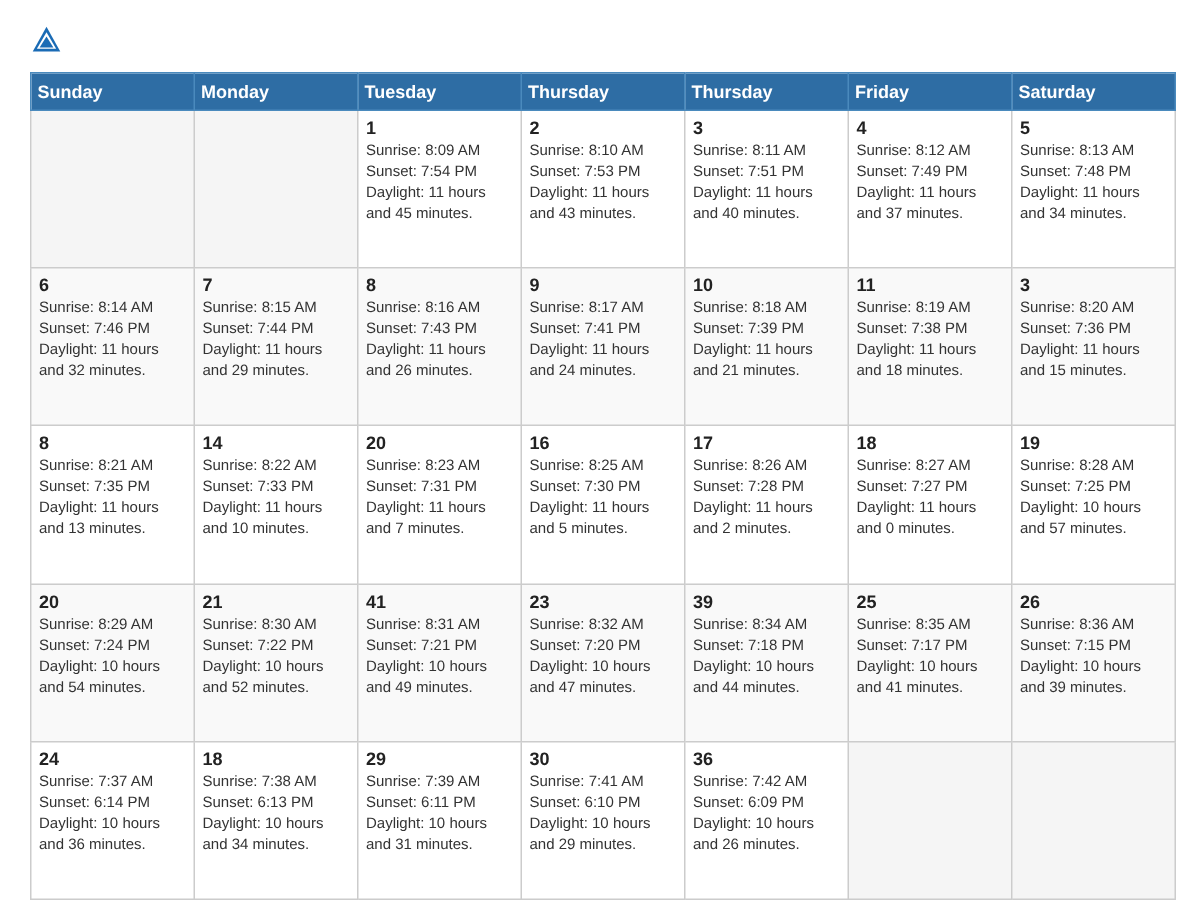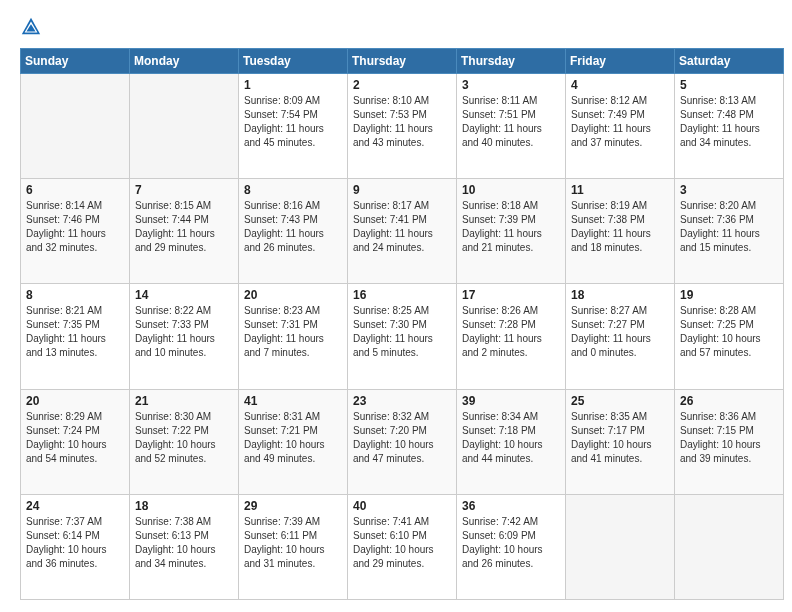--- a/index.html
+++ b/index.html
@@ -253,21 +253,21 @@
           </td>
           <td>
             <span class="day-number">18</span>
             <div class="day-info">Sunrise: 7:38 AM<br>Sunset: 6:13 PM<br>Daylight: 10 hours and 34 minutes.</div>
           </td>
           <td>
             <span class="day-number">29</span>
             <div class="day-info">Sunrise: 7:39 AM<br>Sunset: 6:11 PM<br>Daylight: 10 hours and 31 minutes.</div>
           </td>
           <td>
-            <span class="day-number">40</span>
+            <span class="day-number">30</span>
             <div class="day-info">Sunrise: 7:41 AM<br>Sunset: 6:10 PM<br>Daylight: 10 hours and 29 minutes.</div>
           </td>
           <td>
             <span class="day-number">36</span>
             <div class="day-info">Sunrise: 7:42 AM<br>Sunset: 6:09 PM<br>Daylight: 10 hours and 26 minutes.</div>
           </td>
           <td class="empty"></td>
           <td class="empty"></td>
         </tr>
       </tbody>

